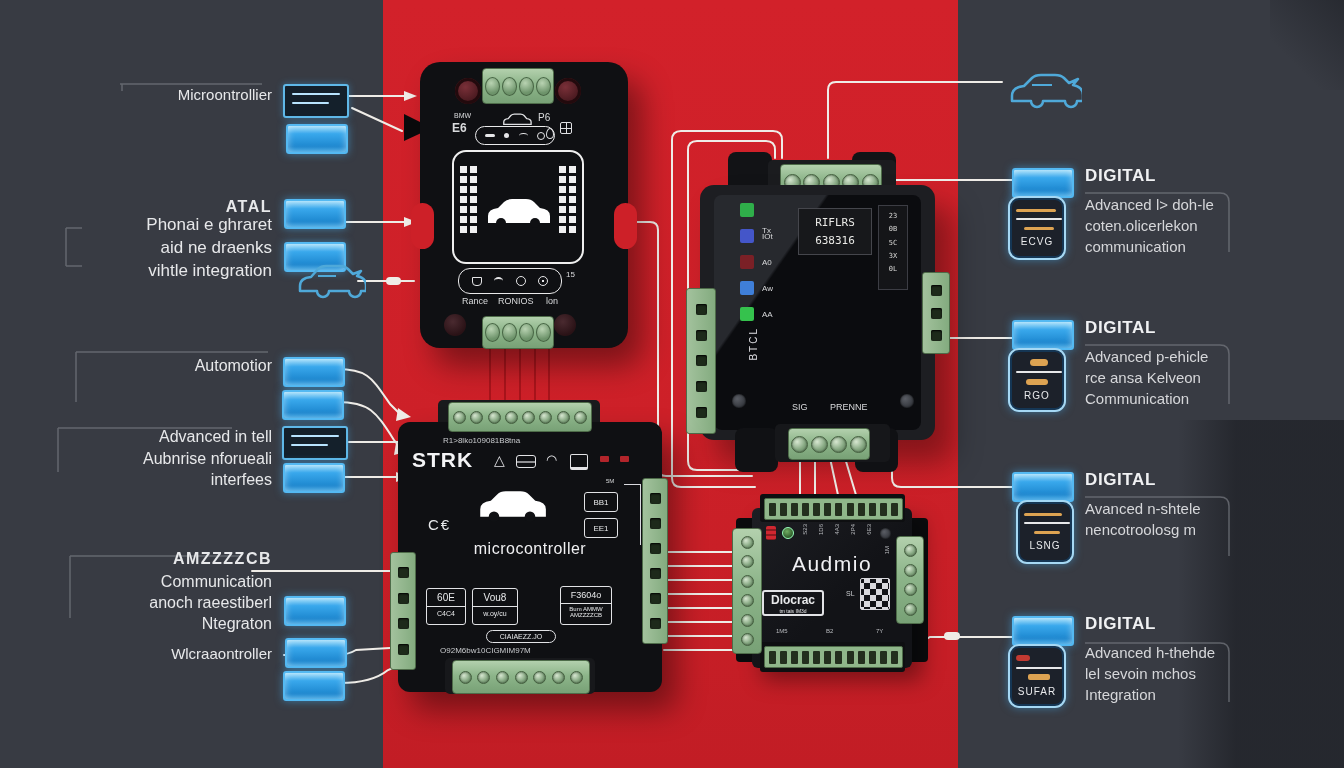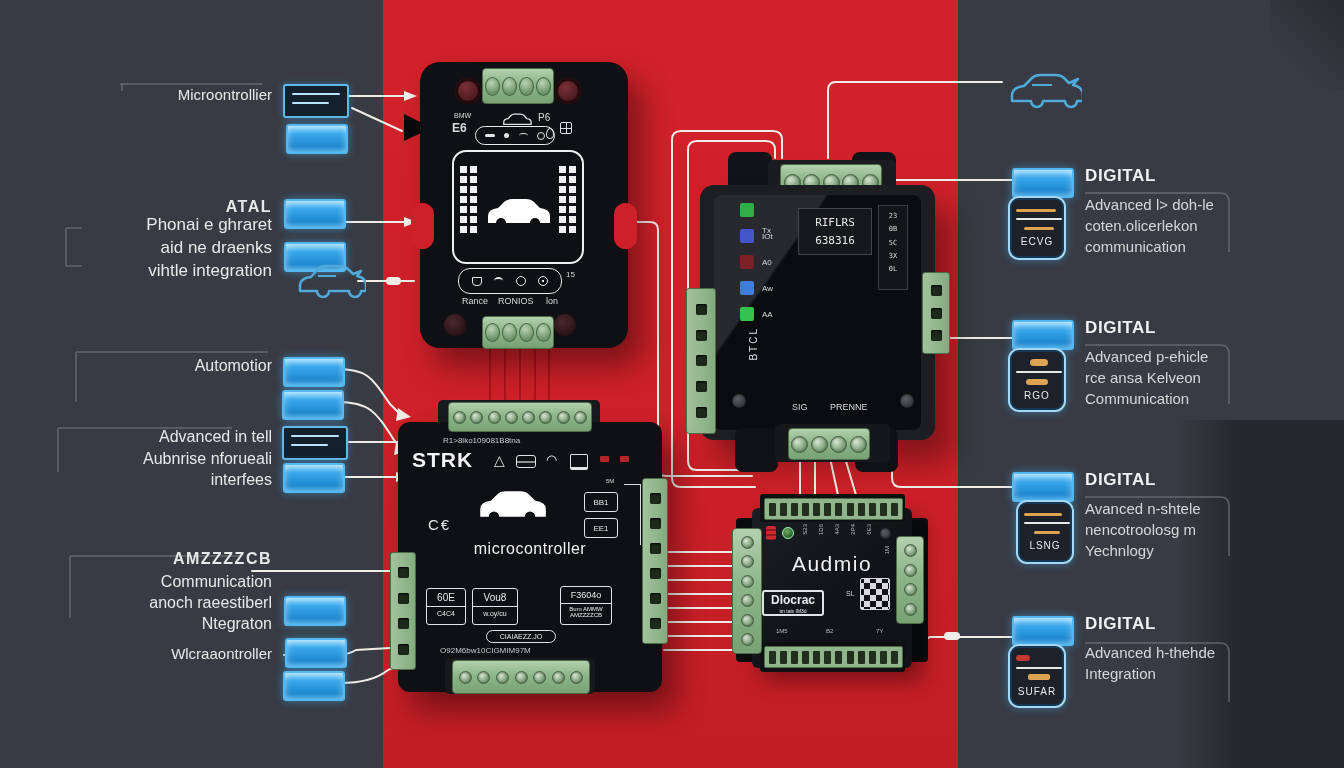--- a/index.html
+++ b/index.html
@@ -519,29 +519,29 @@
   <div class="abs dhead" style="left:1085px;top:470px;">DIGITAL</div>
   <div class="abs iconbox" style="left:1008px;top:500px;margin-left:8px;">
     <div class="od" style="width:38px;"></div>
     <div class="od w" style="width:46px;"></div>
     <div class="od" style="width:26px;margin-left:10px;"></div>
     <div class="cap">LSNG</div>
   </div>
   <div class="abs dlines" style="left:1085px;top:498px;width:200px;">
     <div>Avanced n-shtele</div>
     <div>nencotroolosg m</div>
-    <div>Yechnlogy</div>
   </div>
 
   <div class="abs bb" style="left:1012px;top:616px;"></div>
   <div class="abs dhead" style="left:1085px;top:614px;">DIGITAL</div>
   <div class="abs iconbox" style="left:1008px;top:644px;">
     <div class="od" style="width:14px;background:#c23a32;height:6px;border-radius:3px;"></div>
     <div class="od w" style="width:46px;"></div>
     <div class="od" style="width:22px;margin-left:12px;height:6px;"></div>
     <div class="cap">SUFAR</div>
   </div>
   <div class="abs dlines" style="left:1085px;top:642px;width:210px;">
     <div>Advanced h-thehde</div>
+    <div>lel sevoin mchos</div>
     <div>Integration</div>
   </div>
 
 </div>
 
 </body></html>

